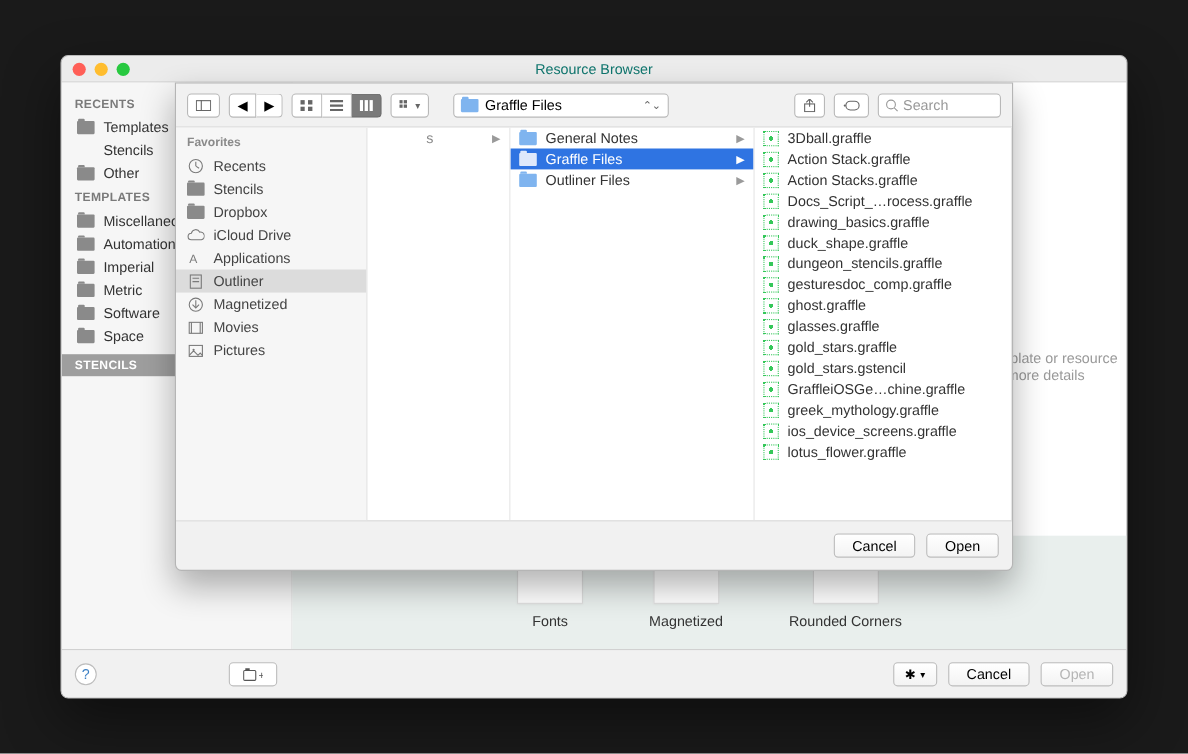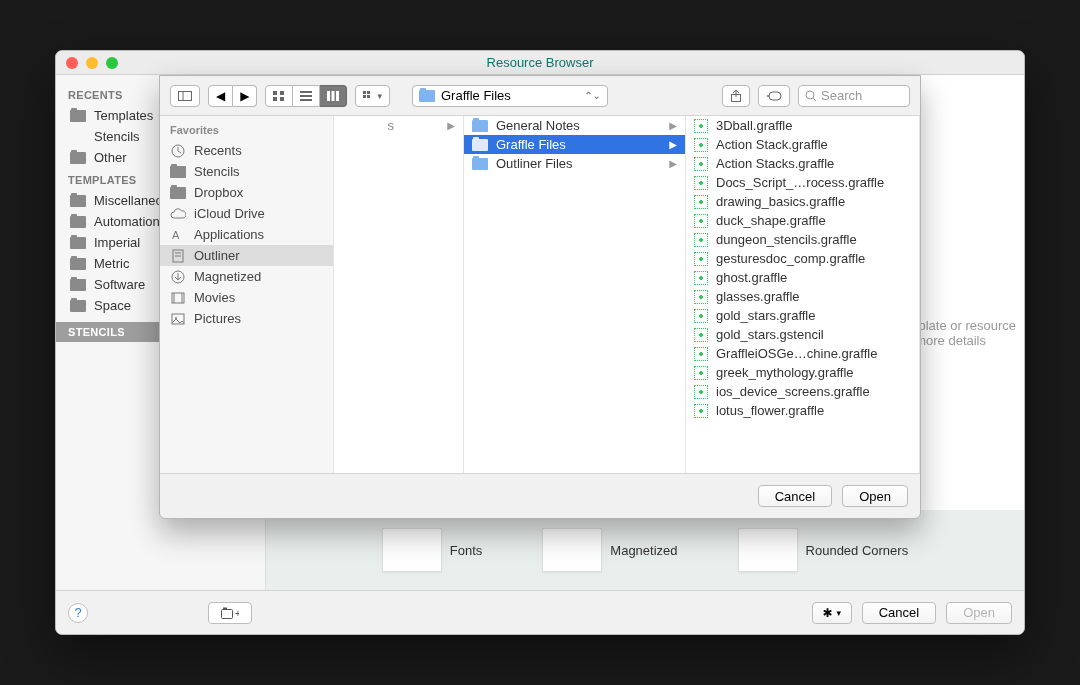--- a/index.html
+++ b/index.html
@@ -18,21 +18,21 @@
 .rb-hdr { font-size: 11px; color: #7a7a7a; font-weight: 600; padding: 6px 12px 4px; letter-spacing: .3px; }
 .rb-item { display: flex; align-items: center; gap: 8px; padding: 3px 14px; color: #333; }
 .rb-stencils-hdr { background: #9e9e9e; color: #fff; font-size: 11px; font-weight: 600; padding: 4px 12px; letter-spacing: .3px; margin-top: 6px; }
 .fico { width: 16px; height: 12px; background: #8a8a8a; border-radius: 1px; position: relative; }
 .fico::before { content:""; position:absolute; top:-2px; left:1px; width:6px; height:2px; background:#8a8a8a; border-radius:1px 1px 0 0; }
 
 .rb-main { flex: 1; position: relative; background: #fff; display:flex; flex-direction:column; }
 .rb-preview-note { position:absolute; right: 8px; top: 50%; transform: translateY(-50%); color:#999; font-size:13px; text-align:center; }
 
 .thumbrow { margin-top:auto; display:flex; gap:60px; justify-content:center; padding: 18px 0; background: #e9efed; }
-.thumb { display:flex; align-items:center; gap:8px; font-size:13px; color:#333; }
+.thumb { display:flex; flex-direction:column; align-items:center; gap:8px; font-size:13px; color:#333; }
 .thumb .paper { width:60px; height:44px; background:#fff; border:1px solid #ddd; box-shadow: 0 1px 2px rgba(0,0,0,.06); }
 
 .bottombar { height: 44px; border-top: 1px solid #d1d1d1; background: #f1f1f1; display:flex; align-items:center; padding: 0 12px; gap: 10px; }
 .help { width: 20px; height: 20px; border:1px solid #bdbdbd; border-radius:50%; color:#3b7fc4; font-size:13px; display:flex; align-items:center; justify-content:center; background:#fff; }
 .addbtn { width: 44px; height:22px; border:1px solid #bdbdbd; border-radius:4px; background:#fff; font-size:12px; display:flex; align-items:center; justify-content:center; }
 .spacer { flex:1; }
 .gear { width:40px; height:22px; border:1px solid #bdbdbd; border-radius:4px; background:linear-gradient(#fff,#f3f3f3); font-size:12px; display:flex; align-items:center; justify-content:center; gap:4px;}
 .btn { height:22px; padding: 0 16px; border:1px solid #bdbdbd; border-radius:4px; background:linear-gradient(#fff,#f3f3f3); font-size:13px; display:flex; align-items:center; }
 .btn.disabled { color:#b5b5b5; }
 

